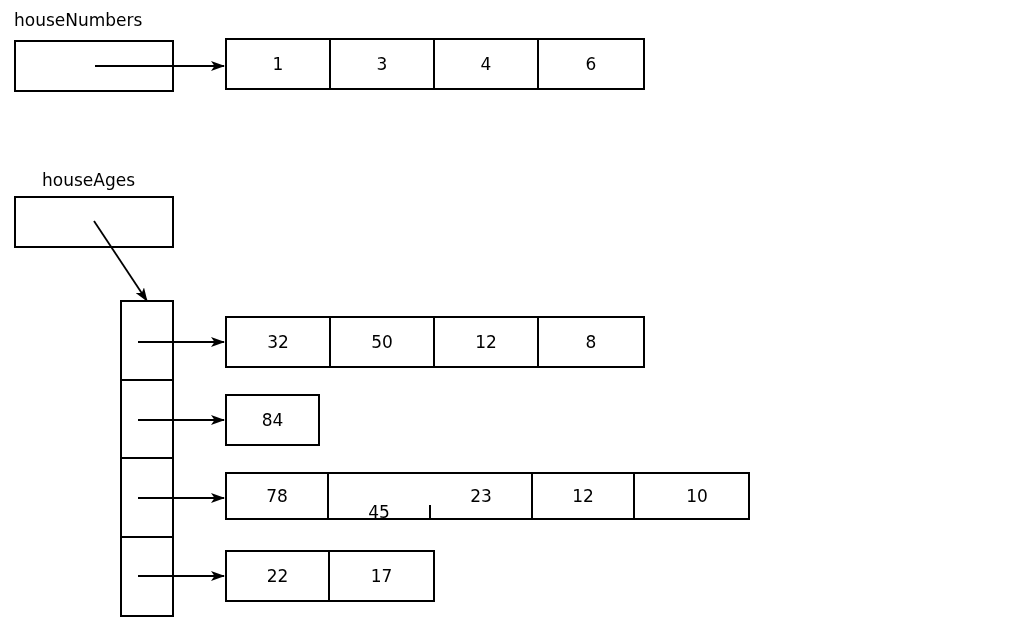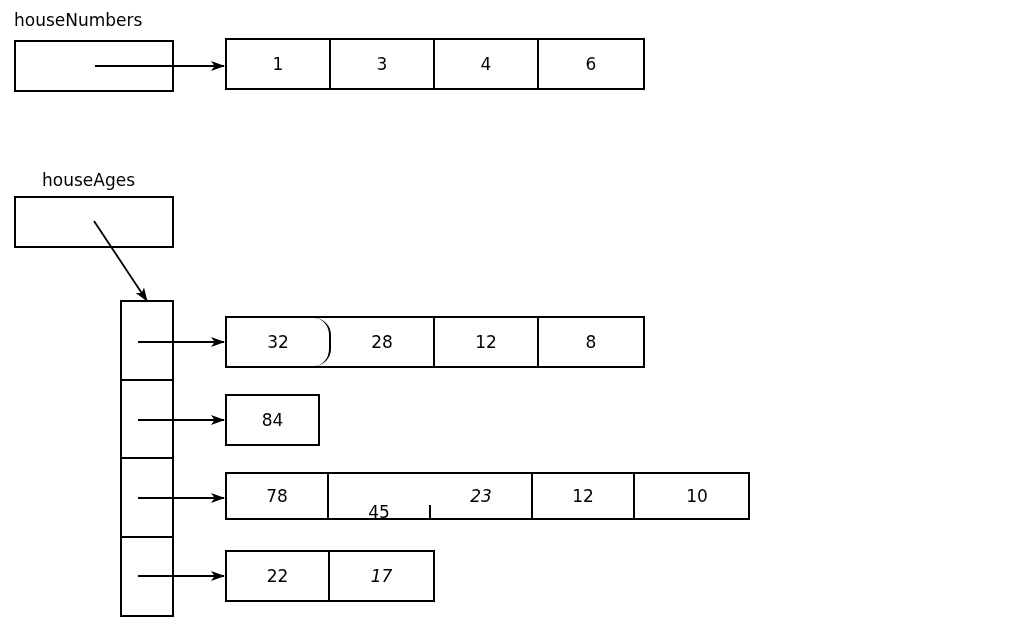--- a/index.html
+++ b/index.html
@@ -92,41 +92,41 @@
   <div class="ref-box" style="left:14px; top:196px; width:160px; height:52px;"></div>
 
   <div class="vcol" style="left:120px; top:300px; width:54px; height:317px;">
     <div class="vcell" style="height:79px;"></div>
     <div class="vcell" style="height:79px;"></div>
     <div class="vcell" style="height:79px;"></div>
     <div class="vcell" style="height:78px;"></div>
   </div>
 
   <div class="cells" style="left:225px; top:316px; width:420px; height:52px;">
-    <div class="cell" style="width:105px;border-radius:17px;">32</div>
-    <div class="cell" style="width:105px;">28</div>
+    <div class="cell" style="width:105px;">32</div>
+    <div class="cell" style="width:105px;">50</div>
     <div class="cell" style="width:105px;">12</div>
     <div class="cell" style="width:105px;">8</div>
   </div>
 
   <div class="cells" style="left:225px; top:394px; width:95px; height:52px;">
     <div class="cell" style="width:105px;">84</div>
   </div>
 
   <div class="cells" style="left:225px; top:472px; width:525px; height:48px;">
     <div class="cell" style="width:105px;">78</div>
     <div class="cell" style="width:105px;margin-top:31px;">45</div>
-    <div class="cell" style="width:105px;font-style:italic;">23</div>
+    <div class="cell" style="width:105px;">23</div>
     <div class="cell" style="width:105px;">12</div>
     <div class="cell" style="width:105px;margin-left:11px;">10</div>
   </div>
 
   <div class="cells" style="left:225px; top:550px; width:210px; height:52px;">
     <div class="cell" style="width:105px;">22</div>
-    <div class="cell" style="width:105px;font-style:italic;">17</div>
+    <div class="cell" style="width:105px;">17</div>
   </div>
 
   <svg class="arrows" viewBox="0 0 1024 626">
     <defs>
       <marker id="ah" markerWidth="14" markerHeight="10" refX="13" refY="5" orient="auto" markerUnits="userSpaceOnUse">
         <path d="M0,0 L14,5 L0,10 L3.5,5 Z" fill="#000000"></path>
       </marker>
     </defs>
 
     <line x1="95" y1="66" x2="224" y2="66" stroke="#000000" stroke-width="1.8" marker-end="url(#ah)"></line>

